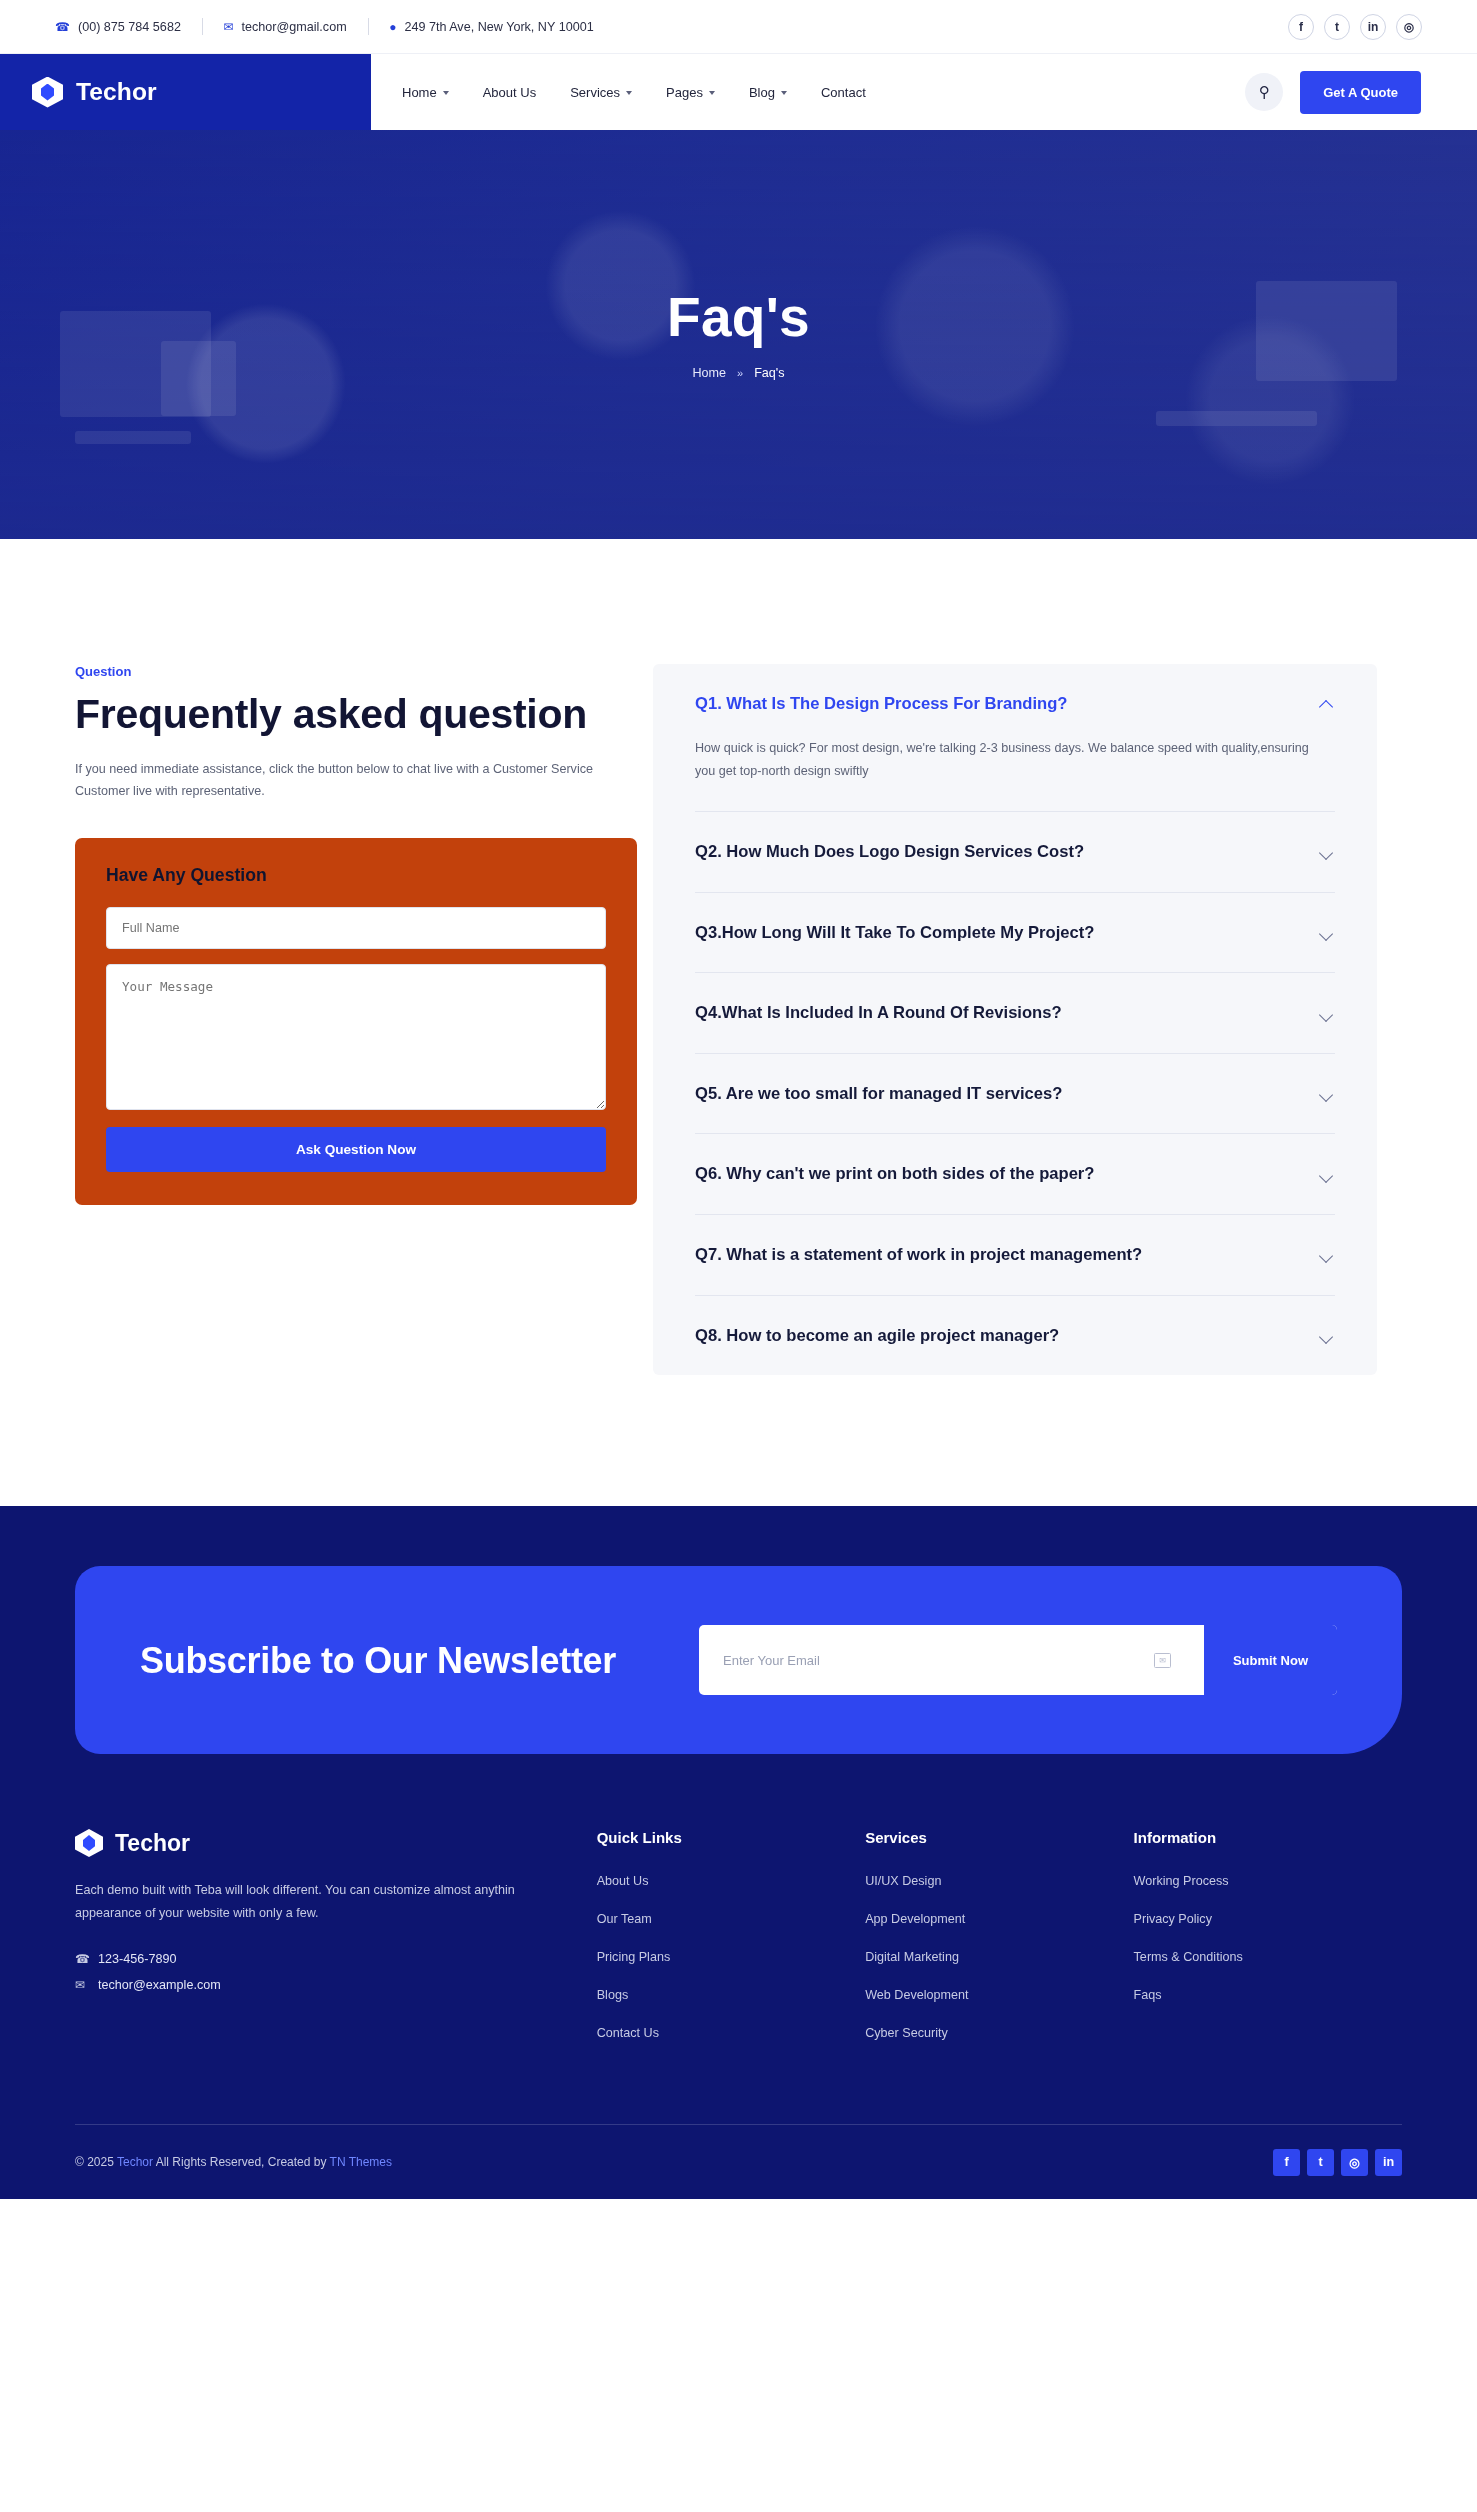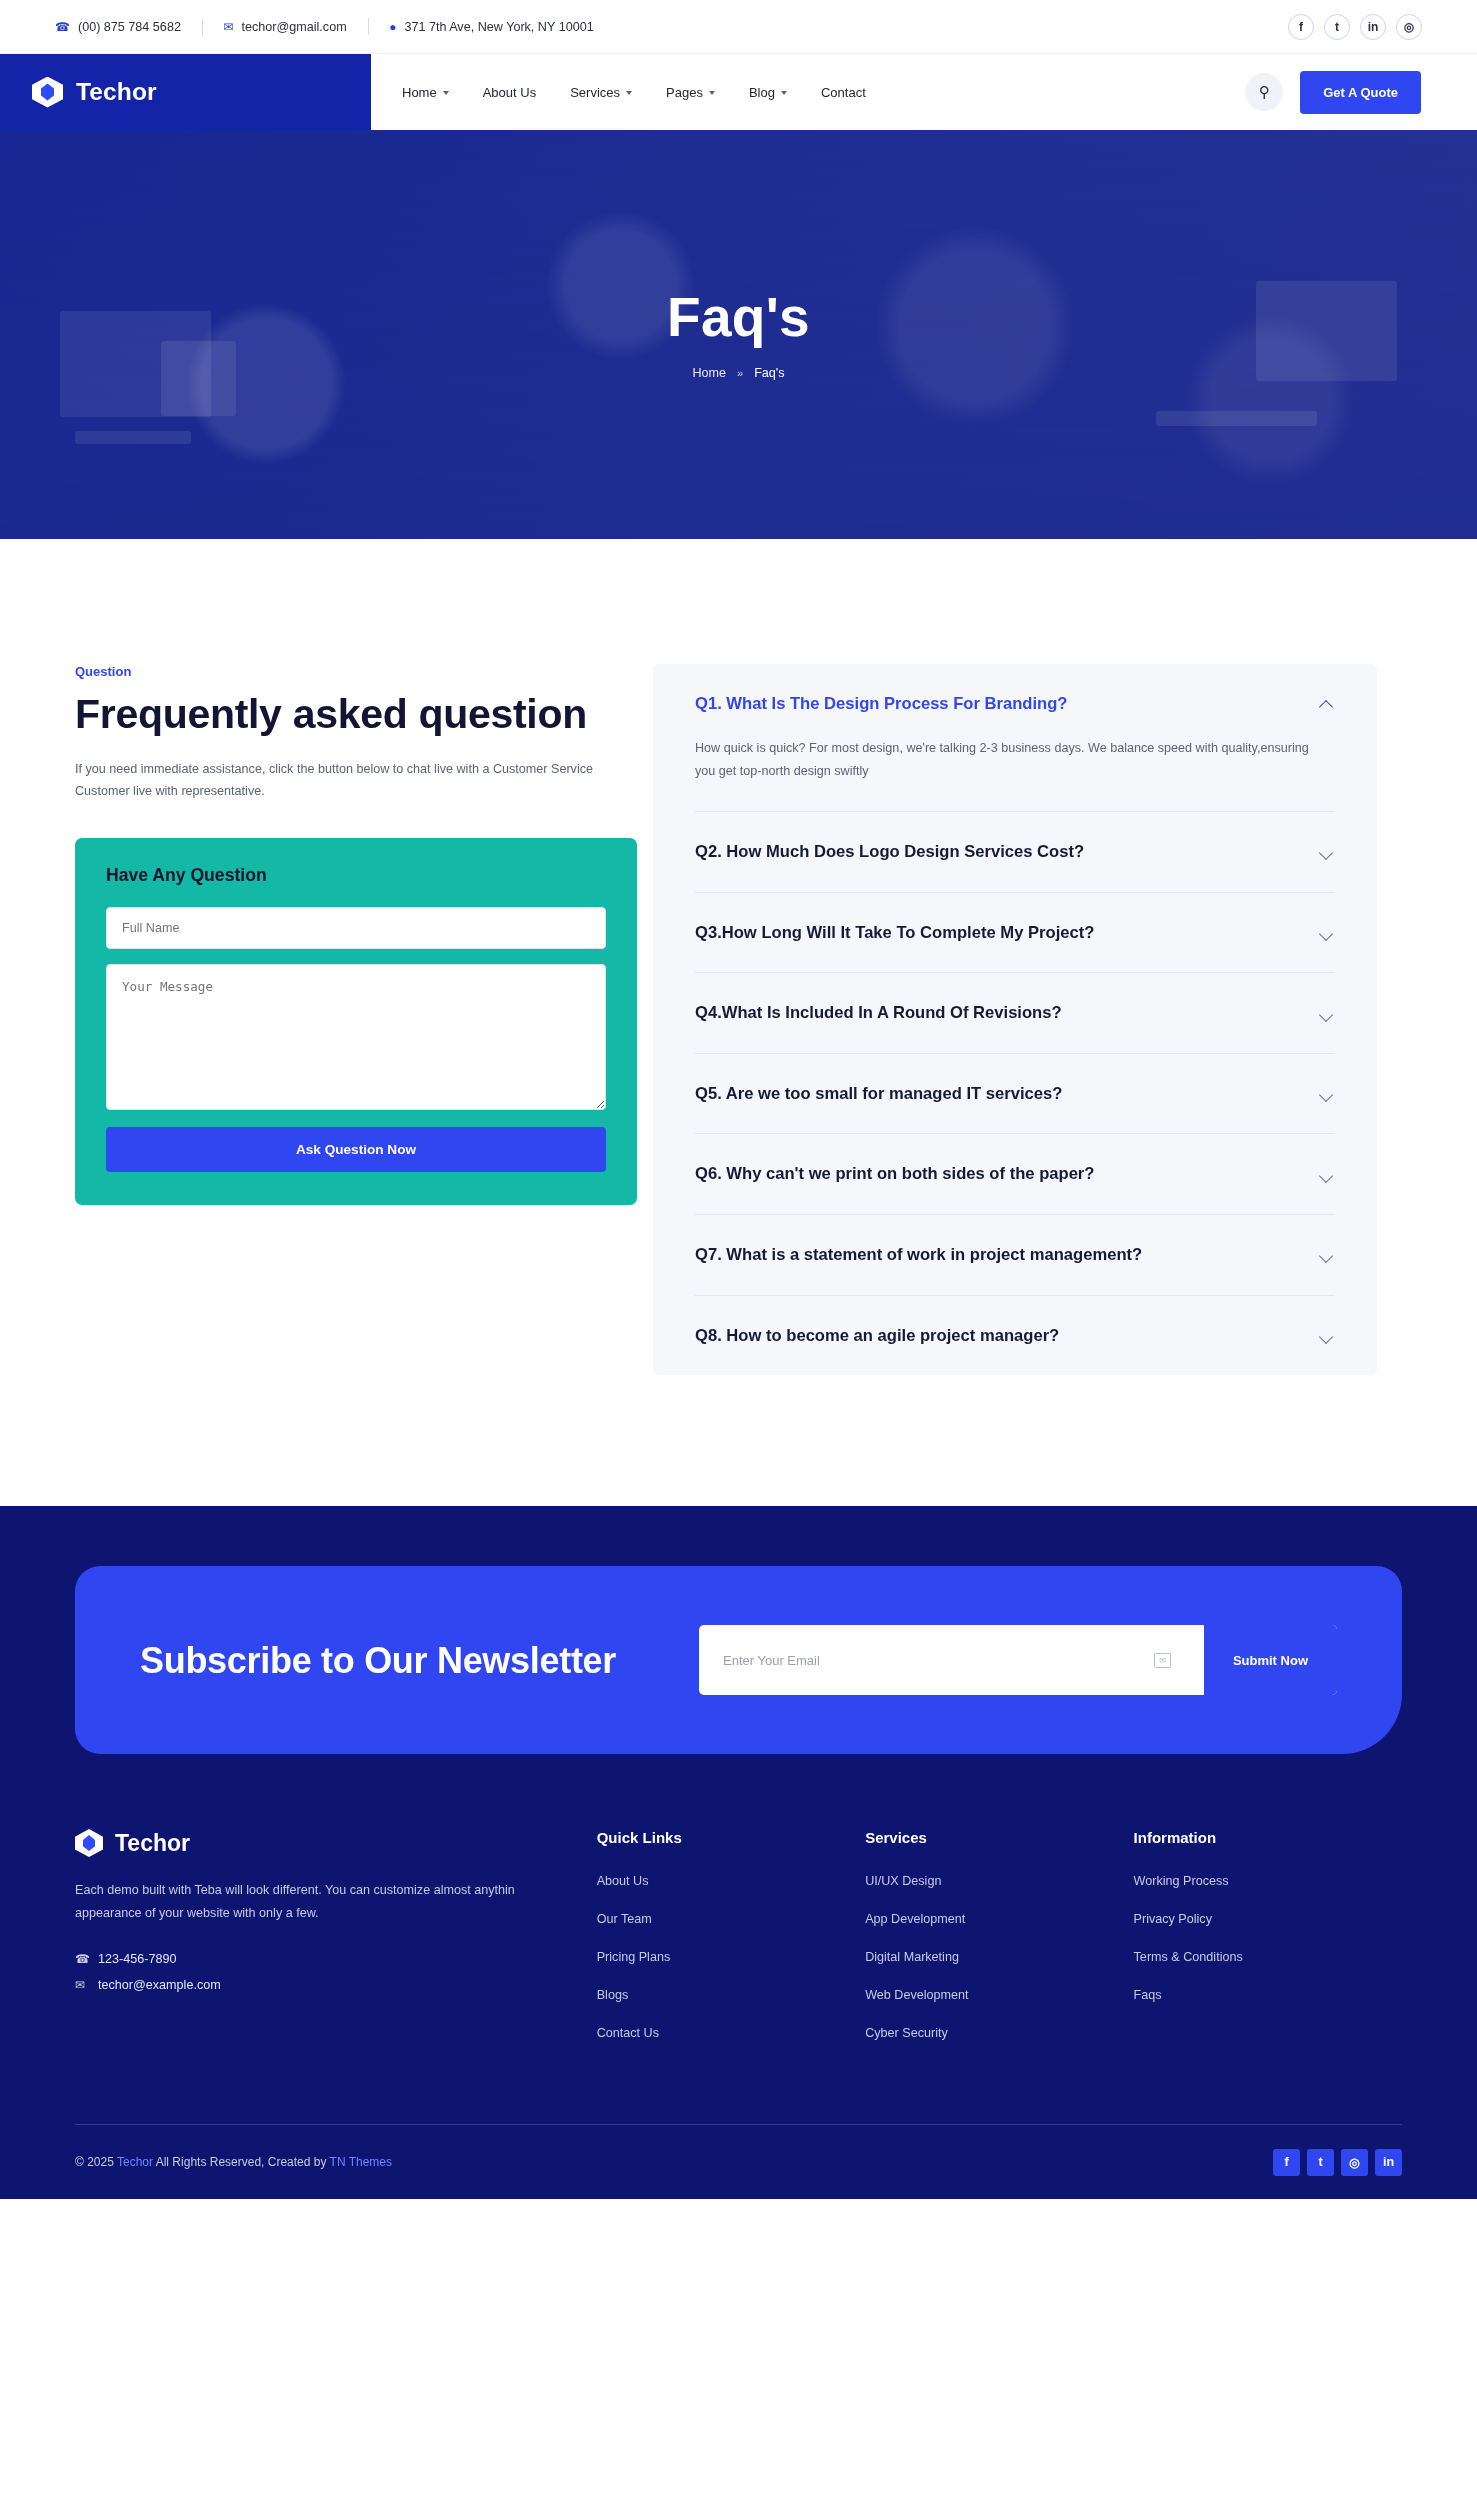--- a/index.html
+++ b/index.html
@@ -116,21 +116,21 @@
     background: #fff; align-items: flex-start;
   }
   .faq-left { width: 578px; padding-right: 60px; }
   .eyebrow { color: #2f46f0; font-size: 13px; font-weight: bold; margin-bottom: 11px; }
   .faq-h1 {
     font-size: 41px; line-height: 1.18; color: #121534; font-weight: bold;
     margin-bottom: 20px; letter-spacing: -0.3px;
   }
   .faq-p { font-size: 12.6px; line-height: 1.75; color: #5d6377; max-width: 558px; }
   .qbox {
-    margin-top: 36px; background: #14b8a6; border-radius: 7px;
+    margin-top: 36px; background: #c2410c; border-radius: 7px;
     padding: 27px 31px 33px 31px; width: 562px;
   }
   .qbox h3 { font-size: 17.6px; color: #10142f; font-weight: bold; margin-bottom: 21px; }
   .field {
     width: 100%; background: #fff; border: 0.5px solid #dfe3ee; border-radius: 4px;
     font-size: 12.6px; color: #9aa0b4; padding: 13px 15px; display: block;
   }
   .field.msg { height: 146px; margin-top: 15px; padding-top: 14px; }
   .ask-btn {
     margin-top: 17px; width: 100%; background: #2f46f0; color: #fff;
@@ -241,21 +241,21 @@
         <span>(00) 875 784 5682</span>
       </div>
       <div class="tb-sep"></div>
       <div class="tb-item">
         <span class="tb-ico">✉</span>
         <span>techor@gmail.com</span>
       </div>
       <div class="tb-sep"></div>
       <div class="tb-item">
         <span class="tb-ico">●</span>
-        <span>371 7th Ave, New York, NY 10001</span>
+        <span>249 7th Ave, New York, NY 10001</span>
       </div>
     </div>
     <div class="tb-right">
       <span class="soc">f</span>
       <span class="soc">t</span>
       <span class="soc">in</span>
       <span class="soc">◎</span>
     </div>
   </div>
 

